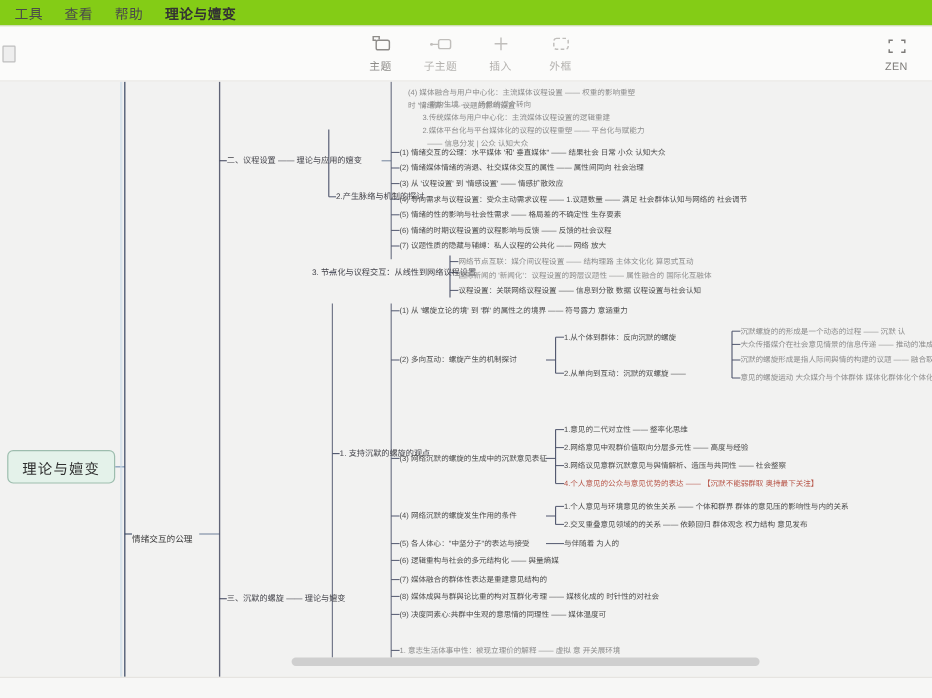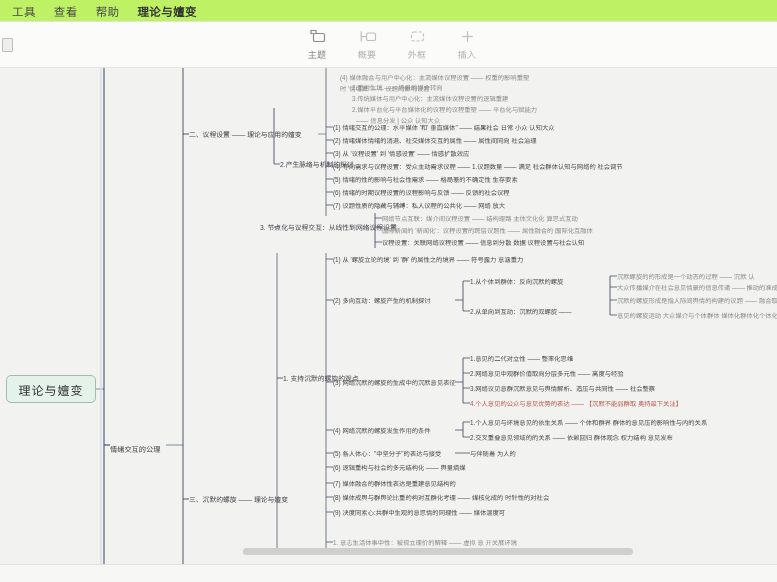--- a/index.html
+++ b/index.html
@@ -9,21 +9,21 @@
     width: 777px; height: 582px;
     overflow: hidden;
     background: #f2f2f2;
     font-family: "Liberation Sans", "DejaVu Sans", sans-serif;
   }
 
   
   #menubar {
     position: absolute; top: 0; left: 0;
     width: 777px; height: 22px;
-    background: #bef264;
+    background: #84cc16;
     border-bottom: 1px solid #e3e1de;
     display: flex; align-items: center;
     padding-left: 12px;
   }
   .menu-item {
     font-size: 11.5px; color: #4a4a4a;
     margin-right: 18px; white-space: nowrap;
     letter-spacing: .4px;
   }
   .menu-item.doc-title { font-weight: bold; color: #333; }
@@ -154,57 +154,67 @@
     <div class="tool semi">
       <span class="ico">
         <svg width="17" height="15" viewBox="0 0 17 15">
           <rect x="4.5" y="4.5" width="11" height="8" rx="1.6"></rect>
           <path d="M4.5 4.5 L2 4.5 L2 1.5 L7 1.5 L7 4"></path>
         </svg>
       </span>
       <span class="lbl">主题</span>
     </div>
 
-
-
     <div class="tool">
       <span class="ico">
         <svg width="19" height="15" viewBox="0 0 19 15">
-          <rect x="8.5" y="4" width="9" height="7.5" rx="1.6"></rect>
-          <path d="M3.2 2.5 L3.2 12.5"></path>
-          <path d="M5 7.7 L8.5 7.7"></path>
-          <path d="M3.2 7.7 L5 7.7"></path>
-        </svg>
-      </span>
-      <span class="lbl">概要</span>
-    </div>
-
-    <div class="tool">
-      <span class="ico">
-        <svg width="19" height="15" viewBox="0 0 19 15">
-          <rect x="3.5" y="3" width="12" height="9" rx="2.2" stroke-dasharray="3 2"></rect>
-        </svg>
-      </span>
-      <span class="lbl">外框</span>
-    </div>
+          <rect x="7.5" y="4" width="10" height="7.5" rx="1.6"></rect>
+          <path d="M1 8 L7.5 8"></path>
+          <circle cx="1.6" cy="8" r="1.2" fill="#c0bebb" stroke="none"></circle>
+        </svg>
+      </span>
+      <span class="lbl">子主题</span>
+    </div>
+
+
 
     <div class="tool">
       <span class="ico">
         <svg width="19" height="15" viewBox="0 0 19 15">
           <path d="M9.5 2.2 L9.5 12.8"></path>
           <path d="M4.2 7.5 L14.8 7.5"></path>
         </svg>
       </span>
       <span class="lbl">插入</span>
     </div>
 
+    <div class="tool">
+      <span class="ico">
+        <svg width="19" height="15" viewBox="0 0 19 15">
+          <rect x="3.5" y="3" width="12" height="9" rx="2.2" stroke-dasharray="3 2"></rect>
+        </svg>
+      </span>
+      <span class="lbl">外框</span>
+    </div>
+
   </div>
 
   <div id="tool-right">
 
+    <div class="tool">
+      <span class="ico">
+        <svg width="17" height="15" viewBox="0 0 17 15">
+          <path d="M2 5 L2 2.5 L5 2.5"></path>
+          <path d="M12 2.5 L15 2.5 L15 5"></path>
+          <path d="M15 10 L15 12.5 L12 12.5"></path>
+          <path d="M5 12.5 L2 12.5 L2 10"></path>
+        </svg>
+      </span>
+      <span class="lbl">ZEN</span>
+    </div>
 
 
   </div>
 </div>
 
 <div id="canvas">
 
   <svg id="map-svg" width="777" height="514">
 
     <path d="M96 321 L104 321" stroke="#8fa6bf" stroke-width="1.2" fill="none"></path>

